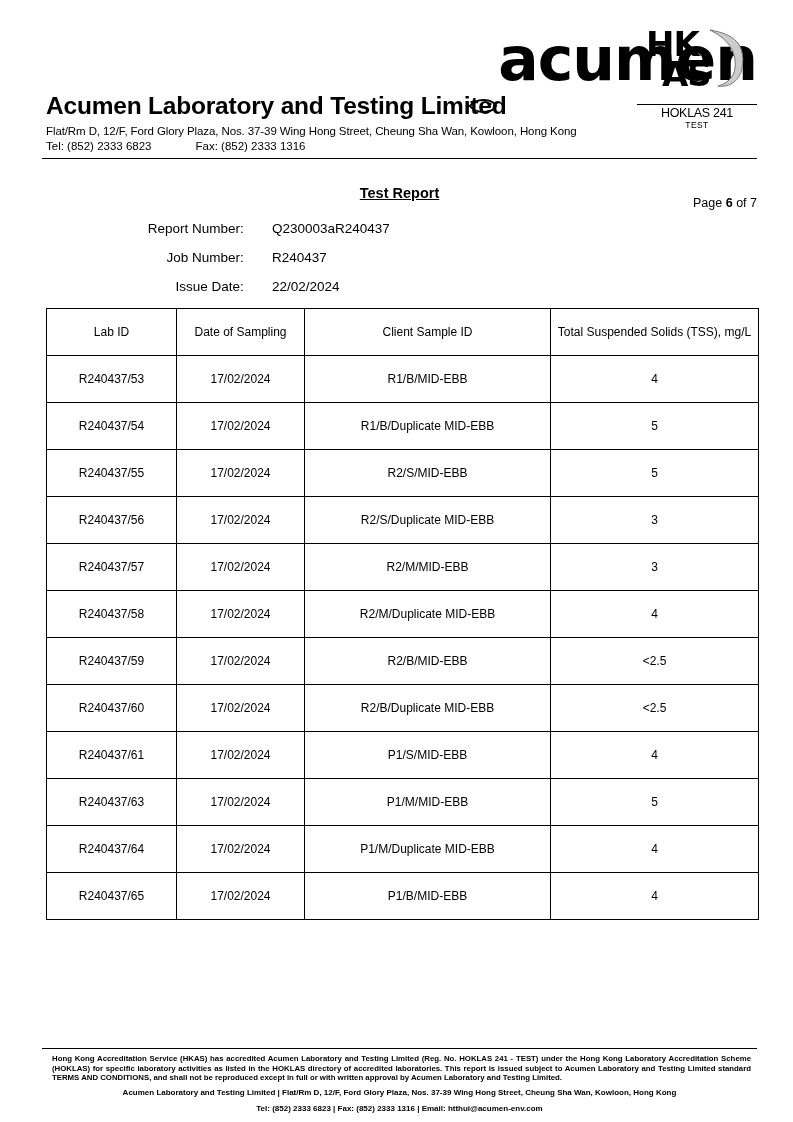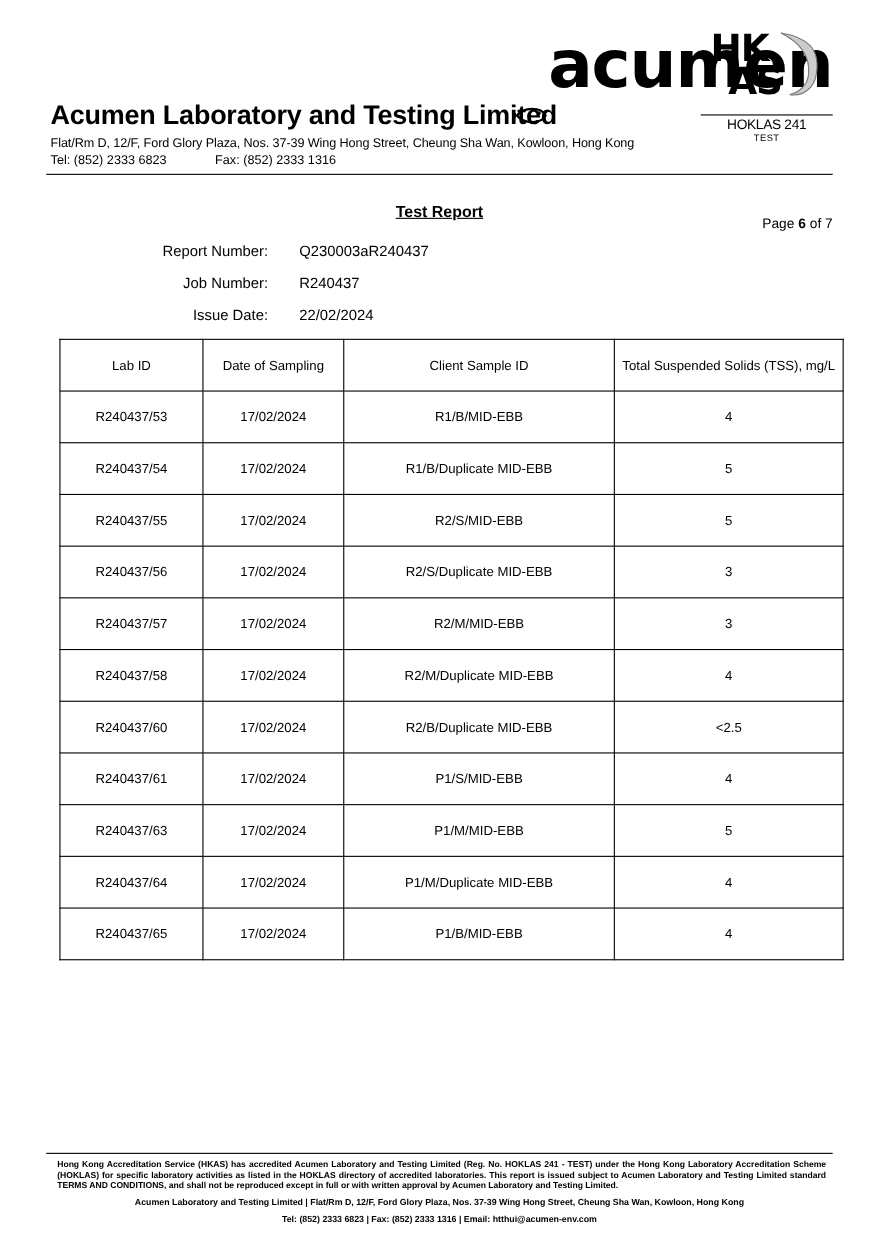--- a/index.html
+++ b/index.html
@@ -151,21 +151,21 @@
   }
   .meta-label { width: 196px; text-align: right; }
   .meta-colon { width: 32px; }
   .meta-value { }
 
   
   table.results {
     width: 712px;
     border-collapse: collapse;
     margin-top: 12px;
-    margin-left: 12px;
+    margin-left: 4px;
     table-layout: fixed;
   }
   table.results th, table.results td {
     border: 1.1px solid #000;
     text-align: center;
     font-size: 12px;
     height: 47px;
     padding: 0 4px;
     vertical-align: middle;
   }
@@ -316,20 +316,26 @@
         <td>R2/M/MID-EBB</td>
         <td>3</td>
       </tr>
       <tr>
         <td>R240437/58</td>
         <td>17/02/2024</td>
         <td>R2/M/Duplicate MID-EBB</td>
         <td>4</td>
       </tr>
       <tr>
+        <td>R240437/59</td>
+        <td>17/02/2024</td>
+        <td>R2/B/MID-EBB</td>
+        <td>&lt;2.5</td>
+      </tr>
+      <tr>
         <td>R240437/60</td>
         <td>17/02/2024</td>
         <td>R2/B/Duplicate MID-EBB</td>
         <td>&lt;2.5</td>
       </tr>
       <tr>
         <td>R240437/61</td>
         <td>17/02/2024</td>
         <td>P1/S/MID-EBB</td>
         <td>4</td>

